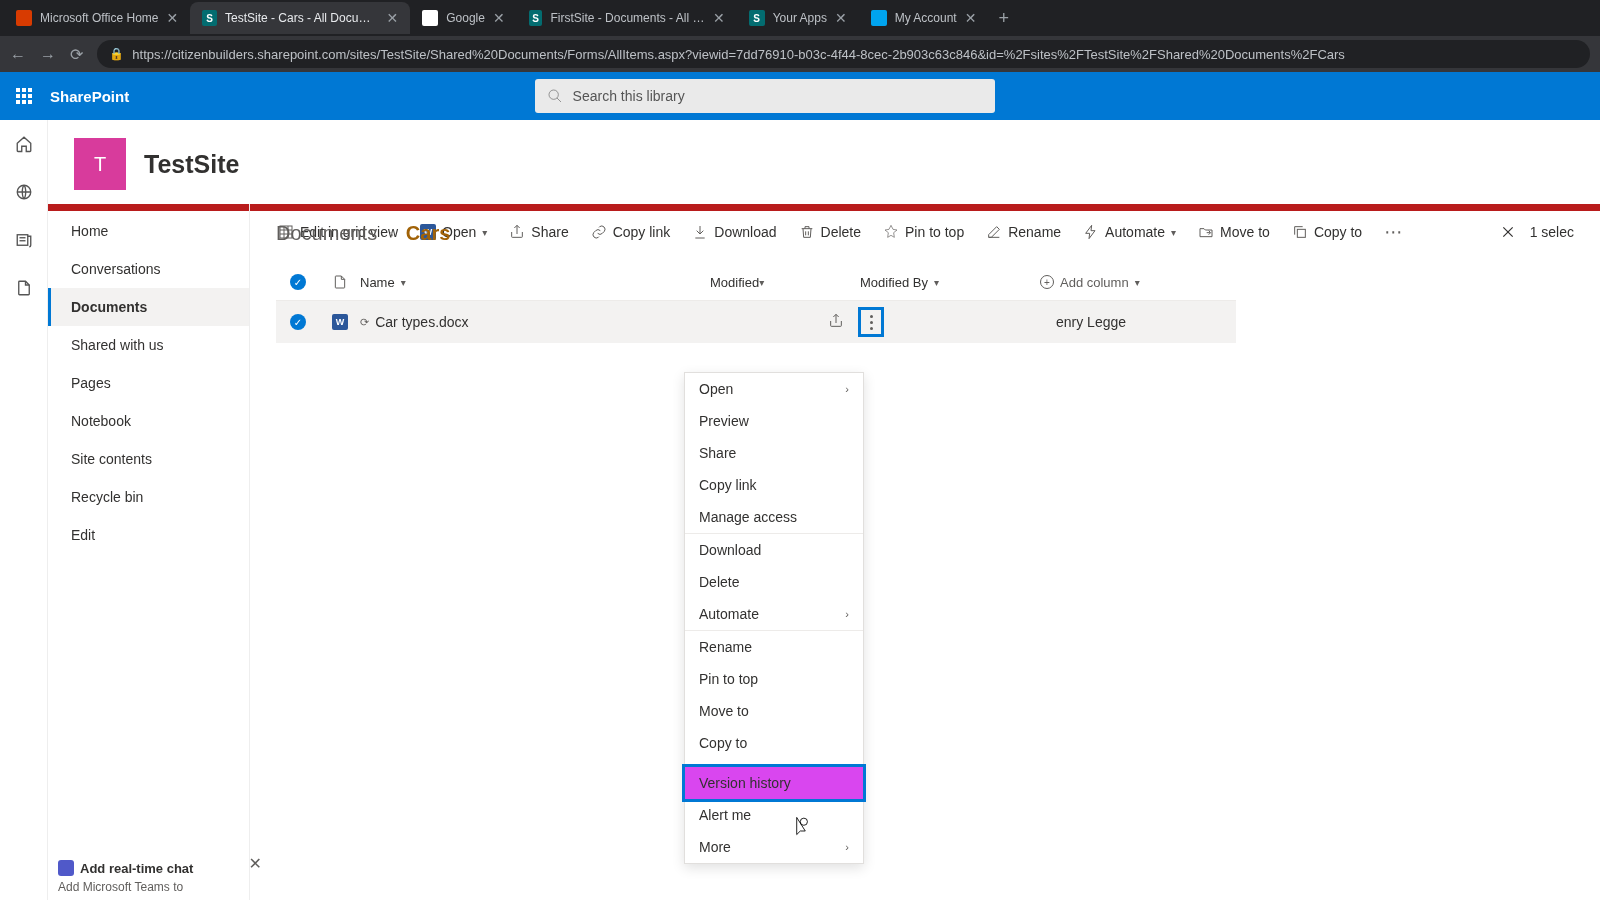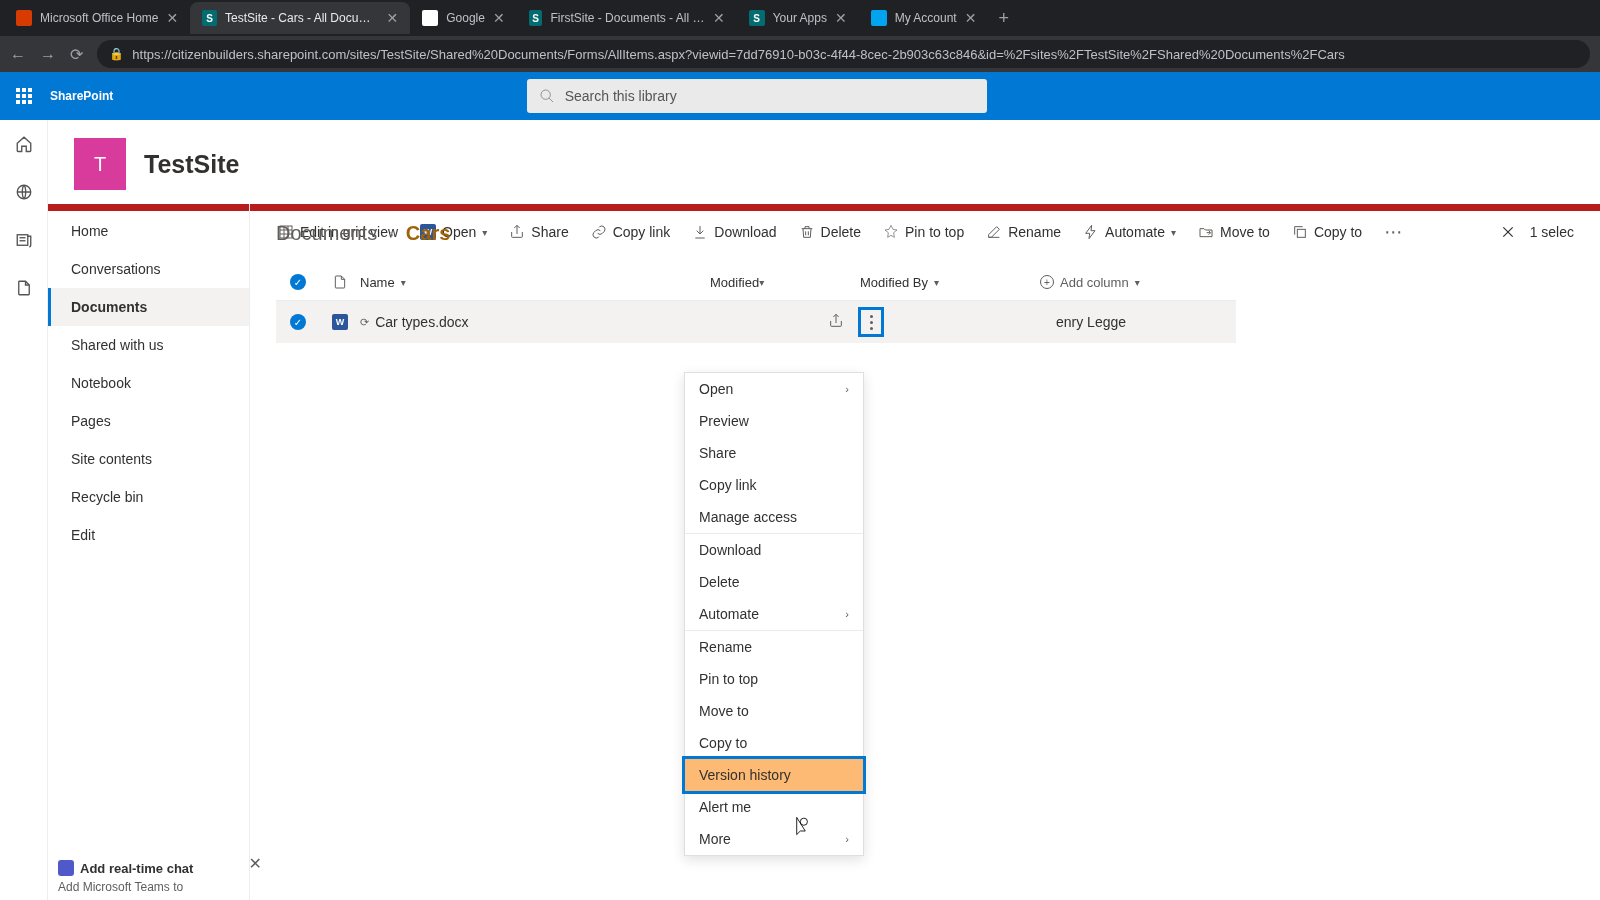--- a/index.html
+++ b/index.html
@@ -16,21 +16,21 @@
     .nav-bar { display: flex; align-items: center; height: 36px; padding: 0 10px; gap: 14px; background: #35363a; }
     .nav-btn { color: #9aa0a6; font-size: 16px; cursor:pointer; }
     .url-bar { flex: 1; display: flex; align-items: center; gap: 8px; background: #202124; border-radius: 16px; padding: 4px 12px; height: 28px; font-size: 13px; color: #bdc1c6; }
     .lock { font-size: 12px; }
 
     
     .suite-header { background: #0078d4; height: 48px; display: flex; align-items: center; color: #fff; }
     .waffle { width: 48px; height: 48px; display:flex; align-items:center; justify-content:center; cursor:pointer; font-size: 16px; }
     .waffle-grid { display:grid; grid-template-columns: repeat(3,4px); grid-template-rows: repeat(3,4px); gap:2px;}
     .waffle-grid span{ background:#fff; width:4px; height:4px;}
-    .suite-title { font-size: 12px; font-weight: 600; padding-left: 2px; }
+    .suite-title { font-size: 15px; font-weight: 600; padding-left: 2px; }
     .search-box { margin: 0 auto; background: #eaeaea; width: 460px; height: 34px; border-radius: 3px; display:flex; align-items:center; padding:0 12px; gap:10px; color:#555; font-size:14px; }
     .search-box svg { width:16px; height:16px; stroke:#666; fill:none; }
 
     
     .left-rail { position:absolute; top:120px; left:0; width:48px; bottom:0; background:#fff; border-right:1px solid #eee; display:flex; flex-direction:column; align-items:center; padding-top:14px; gap:28px;}
     .left-rail .rail-icon { width:20px; height:20px; color:#555; cursor:pointer; display:flex; align-items:center; justify-content:center;}
 
     
     .site-area { position:absolute; top:120px; left:48px; right:0; bottom:0; }
     .site-header { display:flex; align-items:center; padding: 18px 26px 14px; gap:18px;}
@@ -74,21 +74,21 @@
     .vert-dots { width:26px; height:30px; display:flex; align-items:center; justify-content:center; cursor:pointer; position:relative;}
     .vert-dots-highlight { border:3px solid #0078d4; }
     .vert-dots span{ display:block; width:3px; height:3px; background:#605e5c; border-radius:50%;}
     .dotcol{ display:flex; flex-direction:column; gap:3px;}
 
     
     .context-menu { position:absolute; top:372px; left:684px; width:180px; background:#fff; border:1px solid #e1dfdd; box-shadow:0 4px 12px rgba(0,0,0,0.12); font-size:14px; color:#323130; z-index:50;}
     .context-menu .mitem { padding:8px 14px; display:flex; align-items:center; justify-content:space-between; cursor:pointer;}
     .context-menu .msep { border-top:1px solid #edebe9;}
     .context-menu .mchev { font-size:11px; color:#605e5c;}
-    .mitem.highlighted { outline:3px solid #0078d4; background:#fdba74;}
+    .mitem.highlighted { outline:3px solid #0078d4; background:#d946ef;margin-top:8px;}
     .cursor { position:absolute; top:816px; left:792px; font-size:16px; z-index:60;}
 
     
     .promo { position:absolute; left:58px; bottom:6px; width:200px; font-size:12px; color:#605e5c;}
     .promo .close-promo { position:absolute; top:-6px; right:-4px; font-size:16px; color:#605e5c; cursor:pointer;}
     .promo .title { font-weight:700; color:#323130; font-size:13px; display:flex; align-items:center; gap:6px; margin-bottom:4px;}
     .teams-ico { width:16px; height:16px; background:#5059c9; border-radius:3px; display:inline-block;}
 
     .plus-circ{ width:14px;height:14px;border:1px solid #605e5c;border-radius:50%;display:flex;align-items:center;justify-content:center;font-size:10px;color:#605e5c;}
   </style>
@@ -293,22 +293,22 @@
         </svg>
       <span>1 selec</span>
     </div>
   </div>
 
   <div class="side-nav" id="side-nav">
       <div class="nav-item">Home</div>
       <div class="nav-item">Conversations</div>
       <div class="nav-item active">Documents</div>
       <div class="nav-item">Shared with us</div>
+      <div class="nav-item">Pages</div>
       <div class="nav-item">Notebook</div>
-      <div class="nav-item">Pages</div>
       <div class="nav-item">Site contents</div>
       <div class="nav-item">Recycle bin</div>
       <div class="nav-item">Edit</div>
     </div>
 
   <div class="main">
     <div class="breadcrumb">
       <span>Documents</span>
       <span class="chev">›</span>
       <span class="current">Cars</span>

